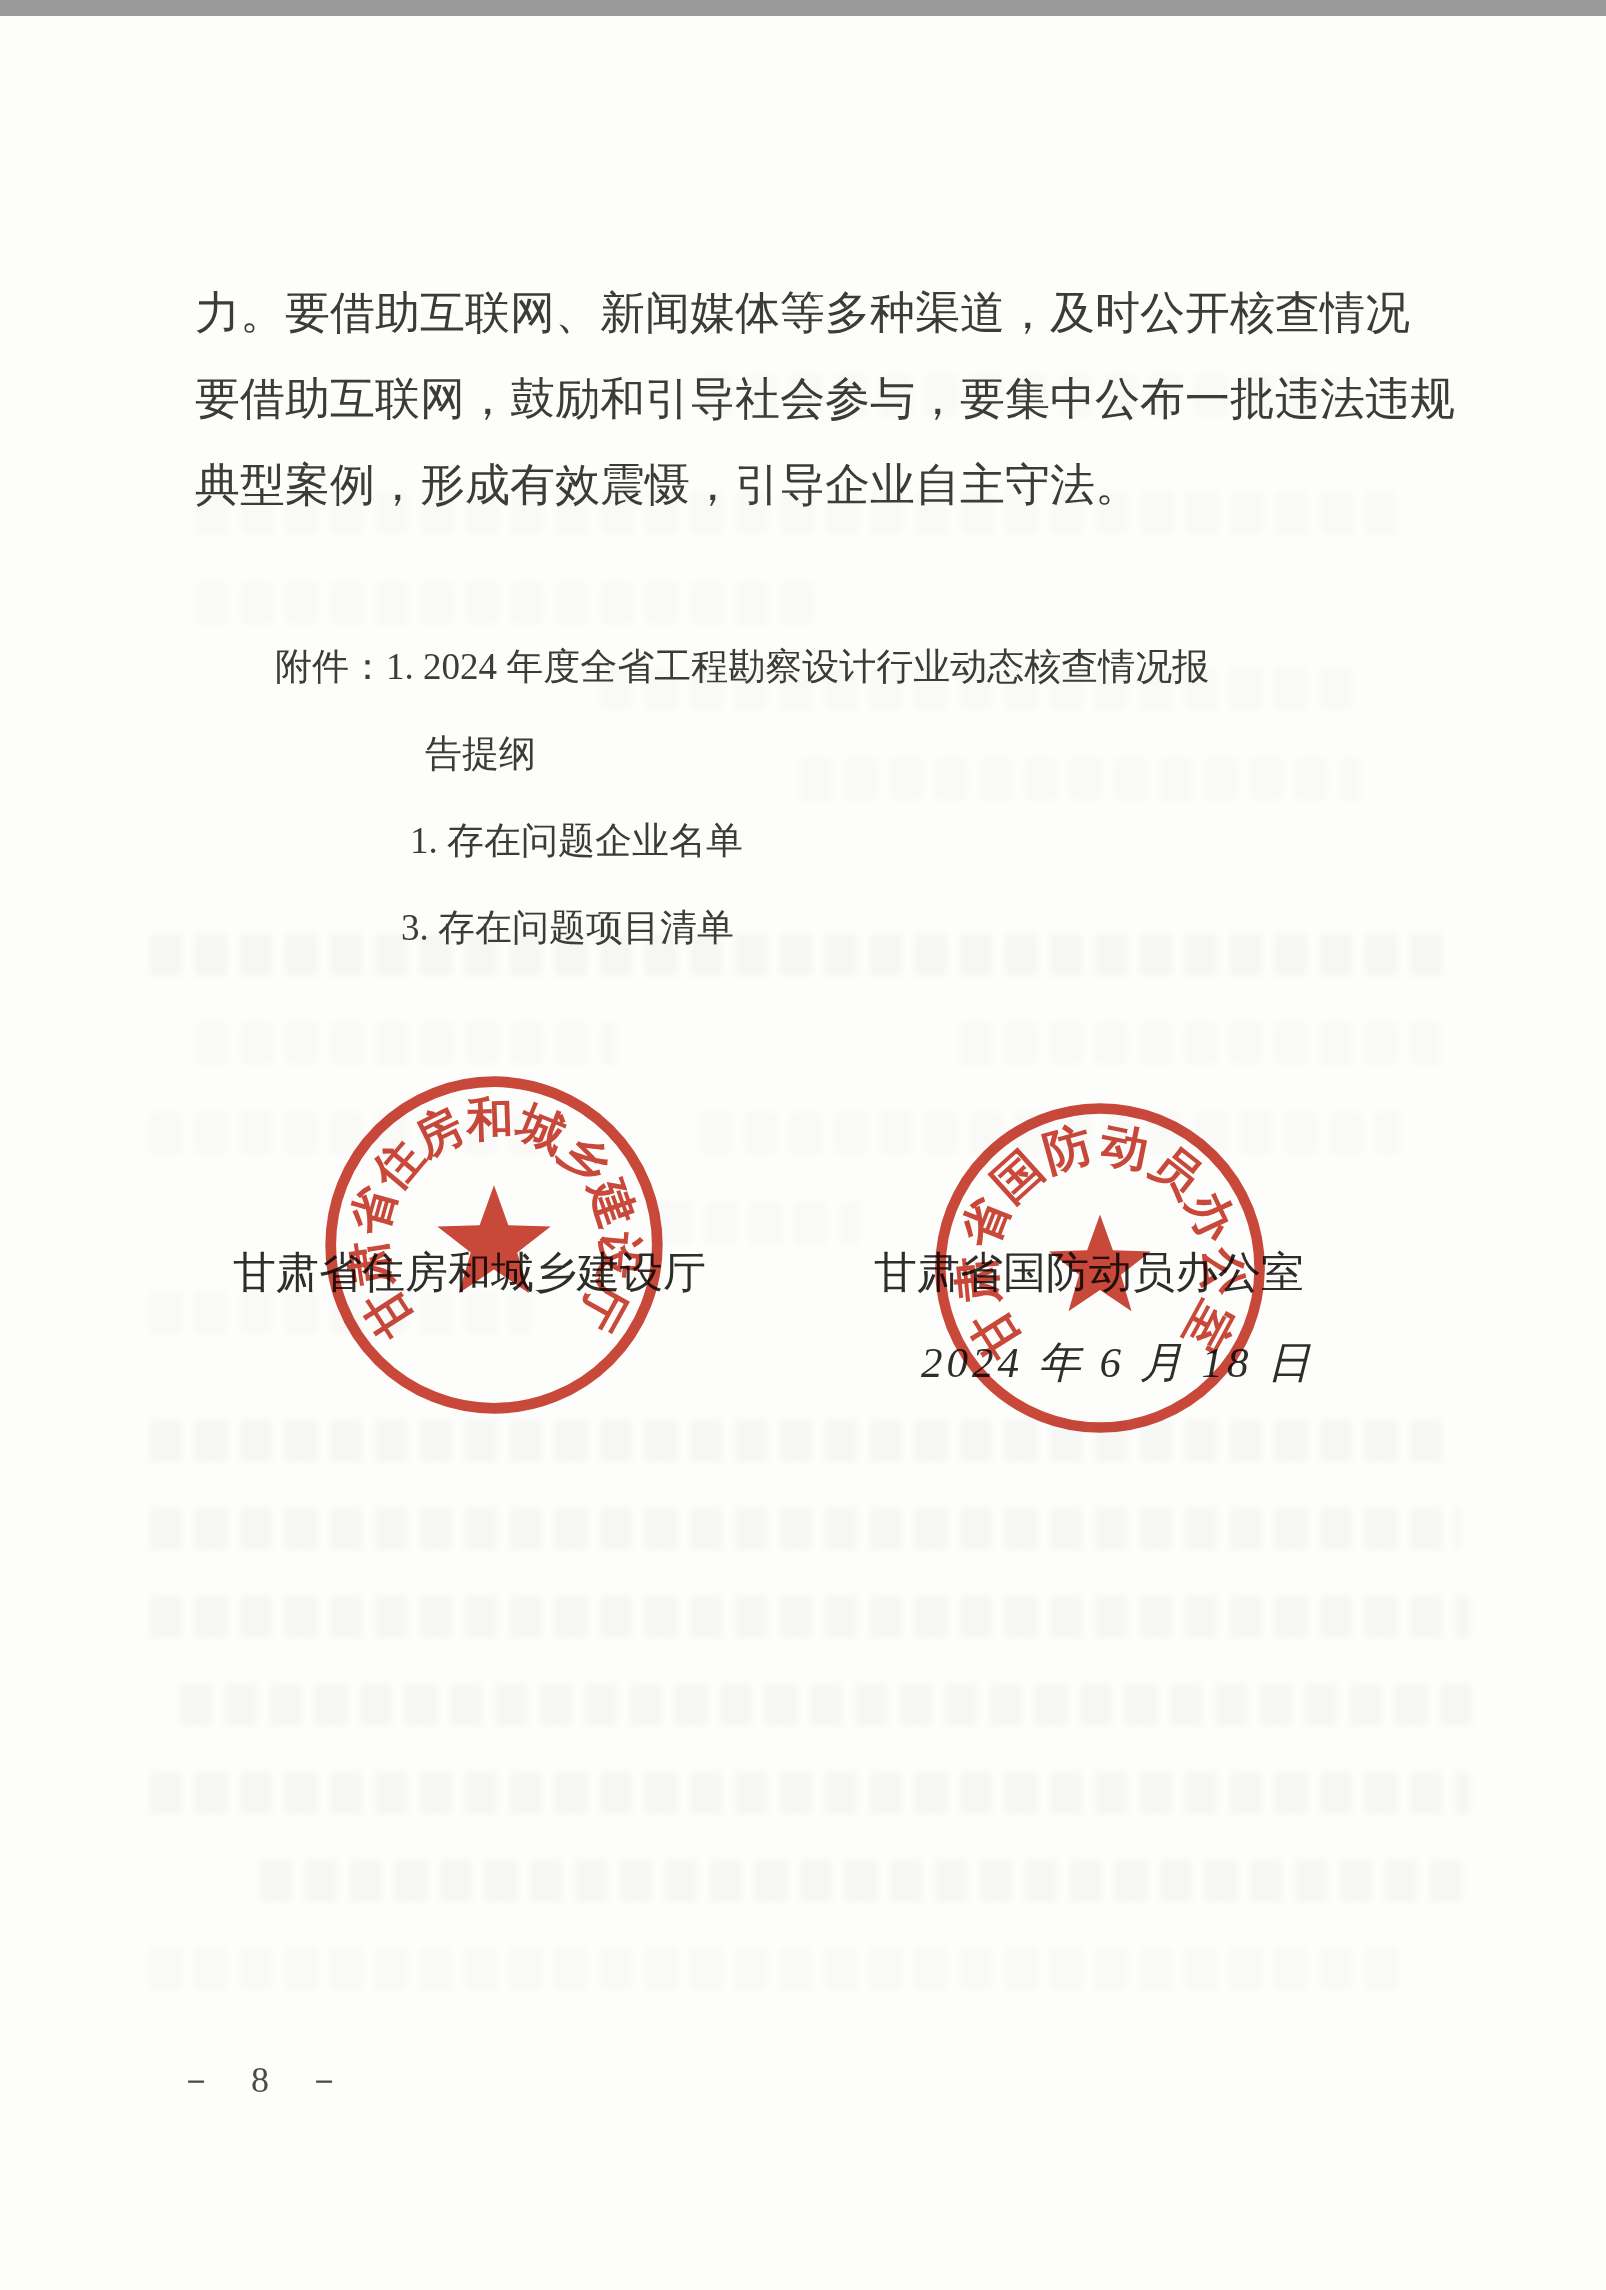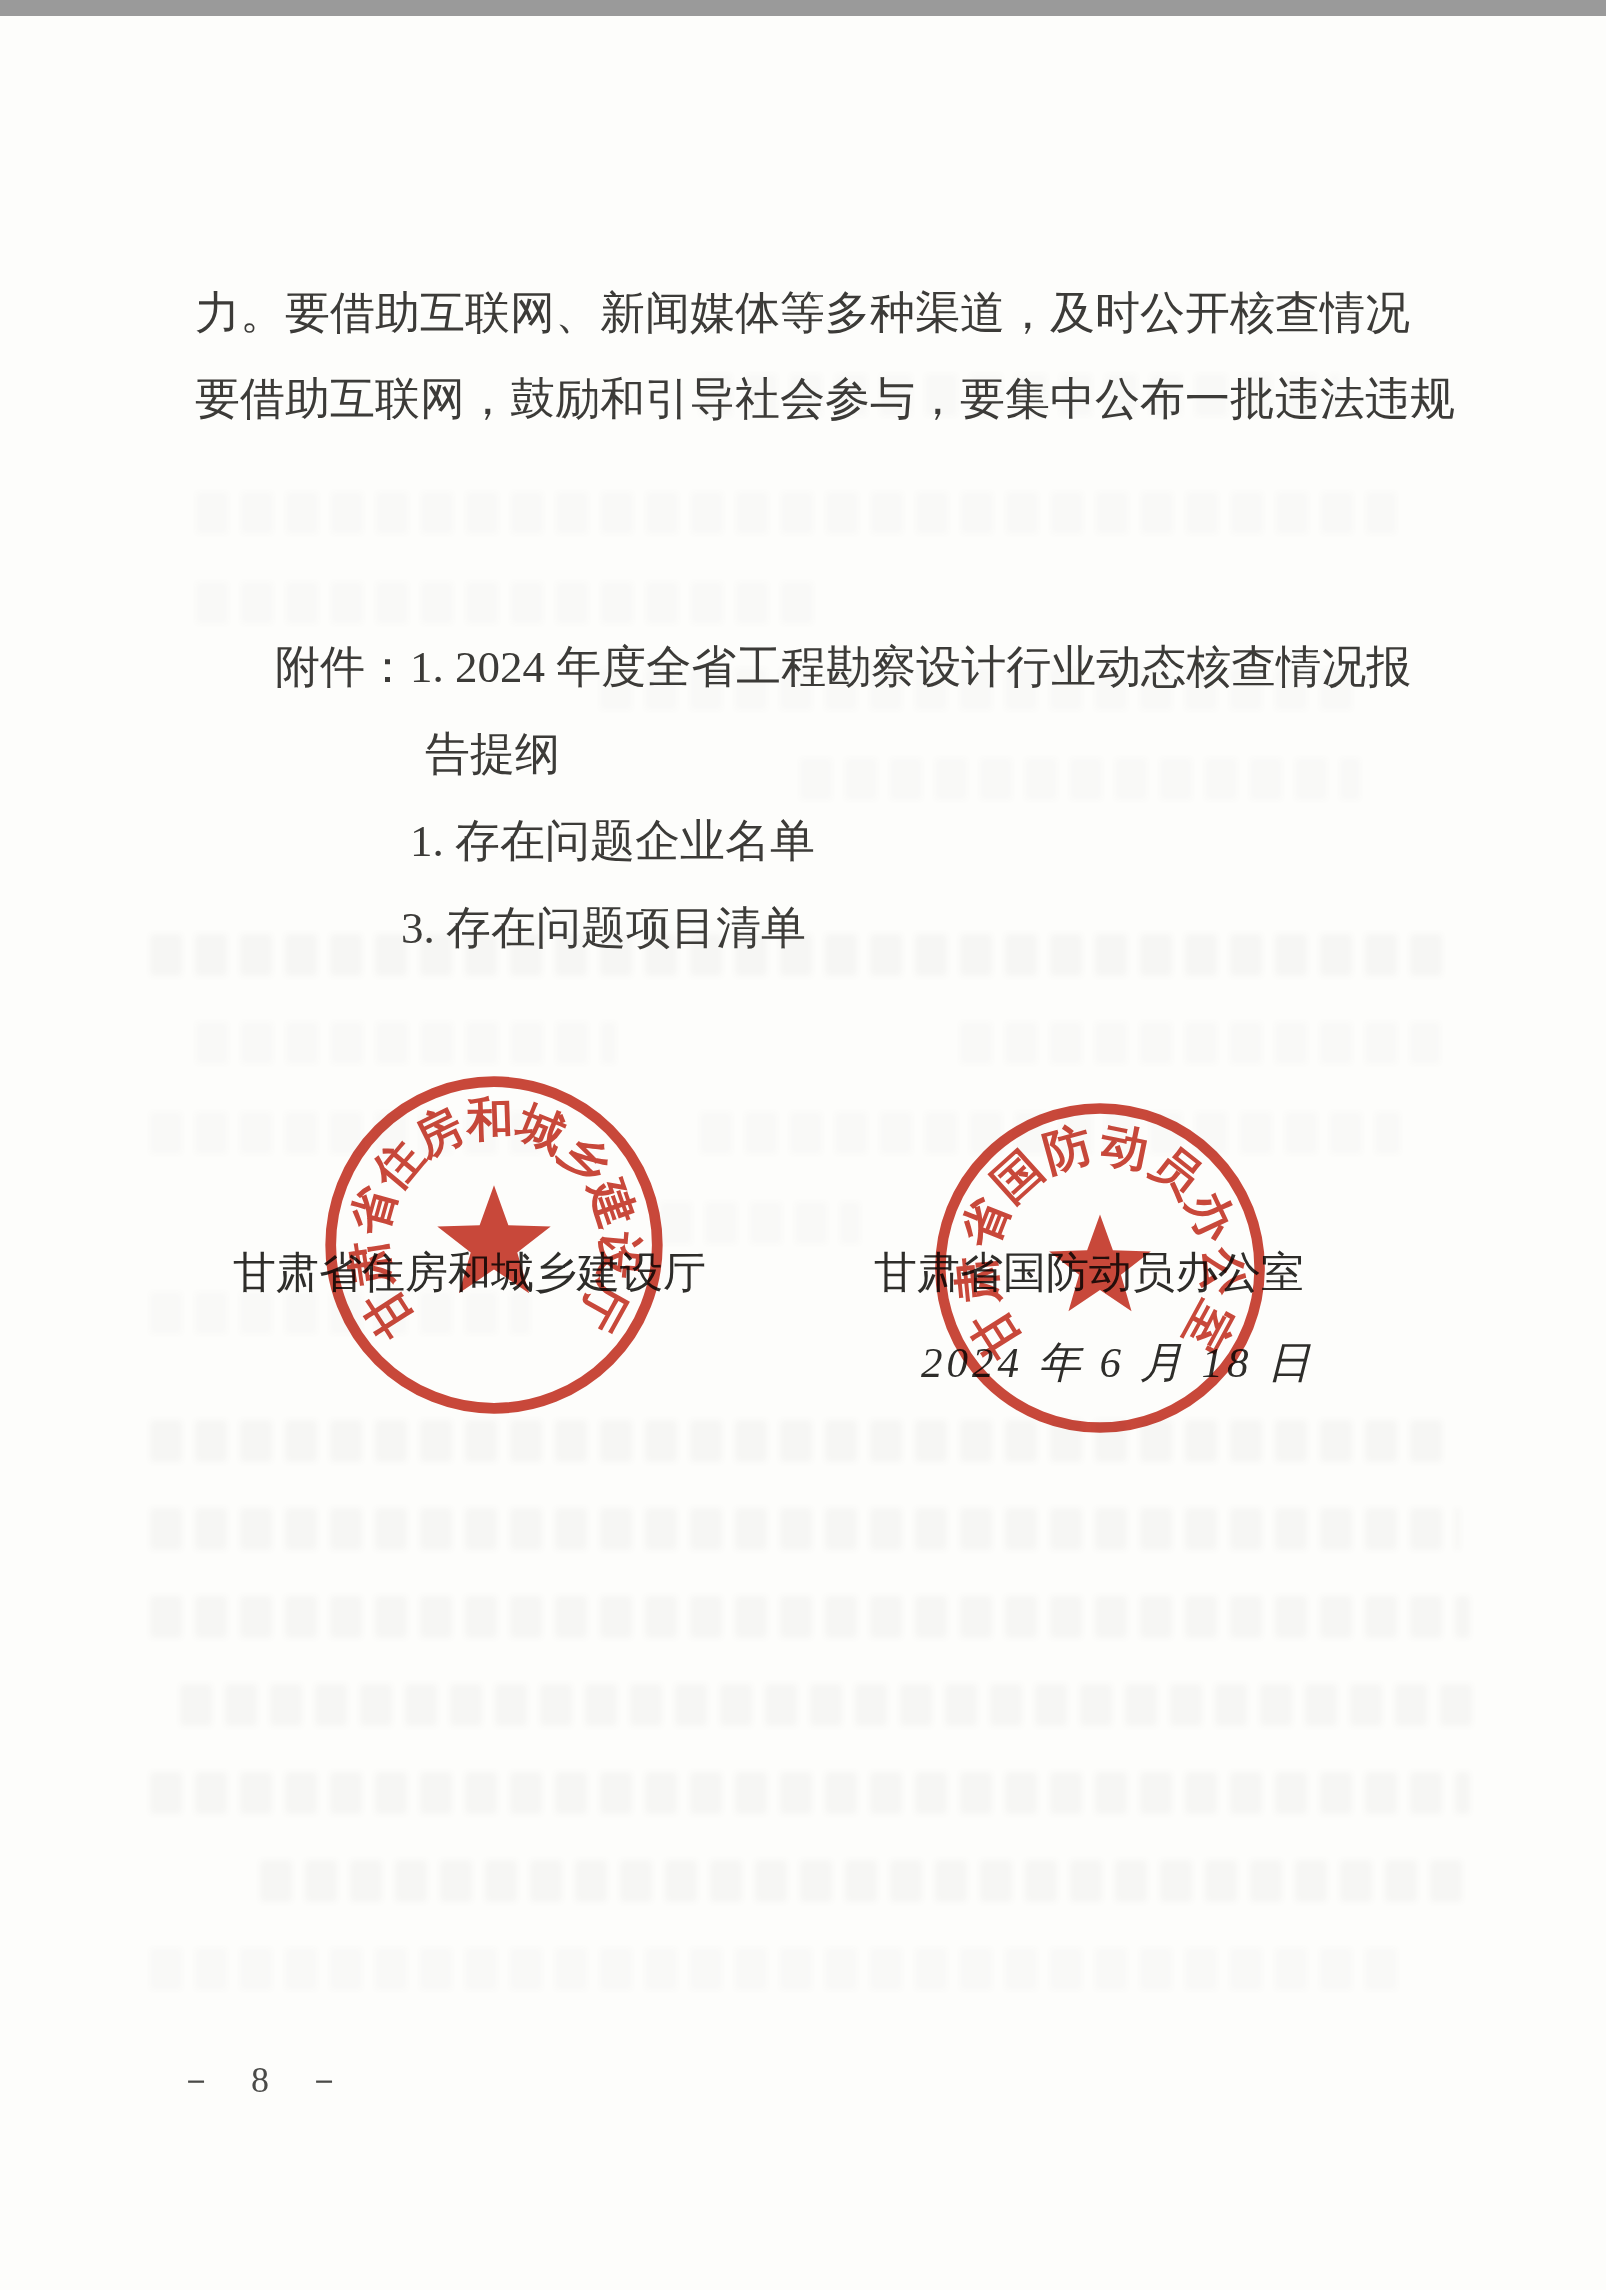--- a/index.html
+++ b/index.html
@@ -13,21 +13,21 @@
     color:#383734;
   }
   
   .bodyline{
     position:absolute;left:195px;width:1260px;
     font-size:45px;line-height:58px;white-space:nowrap;
     color:#3c3b38;
   }
   .attline{
     position:absolute;white-space:nowrap;
-    font-size:45px;line-height:58px;color:#3c3b38;
+    font-size:37px;line-height:58px;color:#3c3b38;
   }
   .caption{
     position:absolute;white-space:nowrap;
     font-size:43px;color:#2e2d2a;z-index:6;
     mix-blend-mode:multiply;
   }
   .datetext{
     position:absolute;left:921px;top:1318px;white-space:nowrap;
     font-size:43px;color:#2e2d2a;z-index:6;letter-spacing:4px;
     mix-blend-mode:multiply;
@@ -79,20 +79,21 @@
   <div class="ghost" style="left:150px;top:1404px;width:1300px"></div>
   <div class="ghost" style="left:150px;top:1492px;width:1310px"></div>
   <div class="ghost" style="left:150px;top:1580px;width:1320px"></div>
   <div class="ghost" style="left:180px;top:1668px;width:1300px"></div>
   <div class="ghost" style="left:150px;top:1756px;width:1320px"></div>
   <div class="ghost" style="left:260px;top:1844px;width:1210px"></div>
   <div class="ghost faint" style="left:150px;top:1932px;width:1260px"></div>
 
   <div class="bodyline" style="top:268px">力。要借助互联网、新闻媒体等多种渠道，及时公开核查情况</div>
   <div class="bodyline" style="top:354px">要借助互联网，鼓励和引导社会参与，要集中公布一批违法违规</div>
+  <div class="bodyline" style="top:440px">典型案例，形成有效震慑，引导企业自主守法。</div>
 
   <div class="attline" style="left:275px;top:622px">附件：1. 2024 年度全省工程勘察设计行业动态核查情况报</div>
   <div class="attline" style="left:425px;top:709px">告提纲</div>
   <div class="attline" style="left:410px;top:796px">1. 存在问题企业名单</div>
   <div class="attline" style="left:401px;top:883px">3. 存在问题项目清单</div>
 
   <div class="seal" style="left:318px;top:1053px;width:352px;height:352px">
     <svg width="352" height="352" viewBox="0 0 360 360">
       <circle class="seal-ring" cx="180" cy="180" r="167" stroke="#c63a2c"></circle>
       <path id="arcL" d="M 100.8 259.2 A 112 112 0 1 1 259.2 259.2" fill="none"></path>

